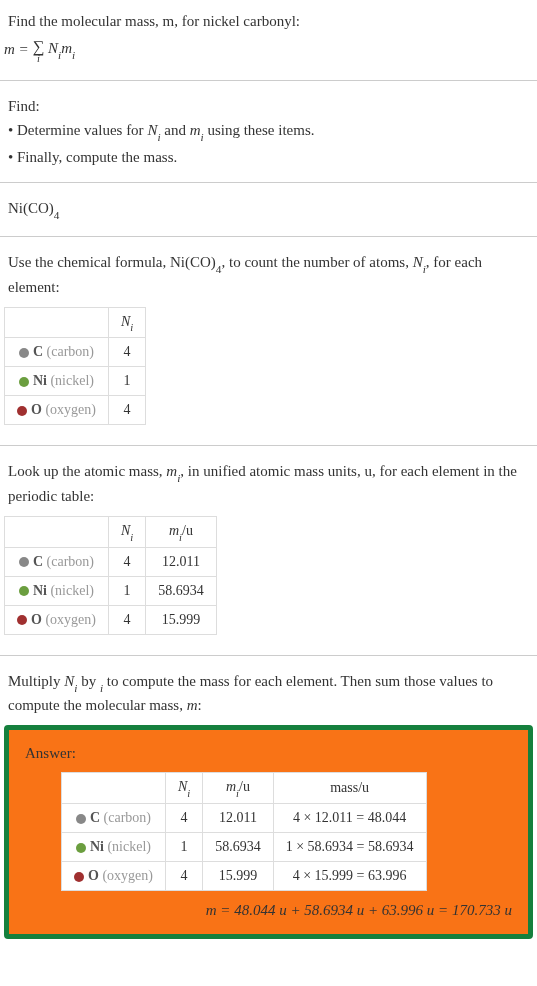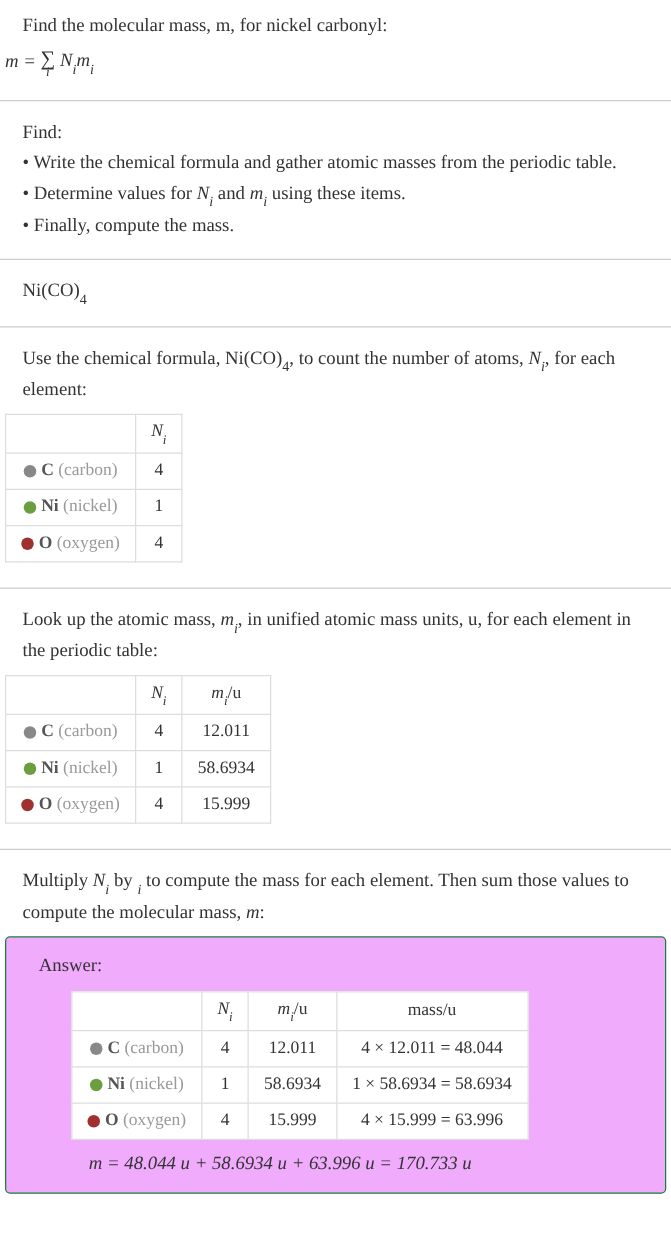--- a/index.html
+++ b/index.html
@@ -63,36 +63,36 @@
     .dot-ni { background: #6b9e3f; }
     .dot-o { background: #a03030; }
     .element-symbol {
       color: #555;
       font-weight: bold;
     }
     .element-name {
       color: #999;
     }
     .answer-box {
-      background: #f0abfc;
-      border: 1px solid #15803d;
+      background: #f97316;
+      border: 5px solid #15803d;
       border-radius: 4px;
       padding: 10px 12px;
       margin: 8px 0;
     }
     .answer-box table {
       background: #fff;
     }
     .answer-box table th,
     .answer-box table td {
       background: #fff;
     }
     .line {
       line-height: 1.5;
-      margin: 2px 14px;
+      margin: 2px 4px;
     }
     .eq-line {
       margin: 4px 0;
     }
     .sigma {
       font-size: 1.1em;
     }
     .under-sigma {
       font-size: 0.7em;
       display: block;
@@ -115,21 +115,20 @@
   <div class="eq-line">
     <span class="formula"><span>m = </span></span><span class="sigma-wrap"><span class="sigma">∑</span><span class="under-sigma formula">i</span></span>
     <span class="formula"><span>N</span><span class="sub">i</span><span>m</span><span class="sub">i</span></span>
   </div>
 </div>
 
 <hr class="divider">
 
 <div class="section">
   <div class="line">Find:</div>
-  <div class="line">• Write the chemical formula and gather atomic masses from the periodic table.</div>
   <div class="line">
     <span>• Determine values for </span><span class="formula"><span>N</span><span class="sub">i</span></span><span> and </span><span class="formula"><span>m</span><span class="sub">i</span></span><span> using these items.</span>
   </div>
   <div class="line">• Finally, compute the mass.</div>
 </div>
 
 <hr class="divider">
 
 <div class="section">
   <div class="line">
@@ -228,16 +227,16 @@
         <td>1 × 58.6934 = 58.6934</td>
       </tr>
       <tr>
         <td class="element-cell"><span class="element-dot dot-o"></span><span class="element-symbol">O</span> <span class="element-name">(oxygen)</span></td>
         <td>4</td>
         <td>15.999</td>
         <td>4 × 15.999 = 63.996</td>
       </tr>
     </tbody>
         </table>
-    <div class="line formula" style="margin-top:8px;">m = 48.044 u + 58.6934 u + 63.996 u = 170.733 u</div>
+    <div class="line formula" style="margin-top:8px;text-align:right;">m = 48.044 u + 58.6934 u + 63.996 u = 170.733 u</div>
     </div>
   </div>
 </div>
 
 </body></html>

